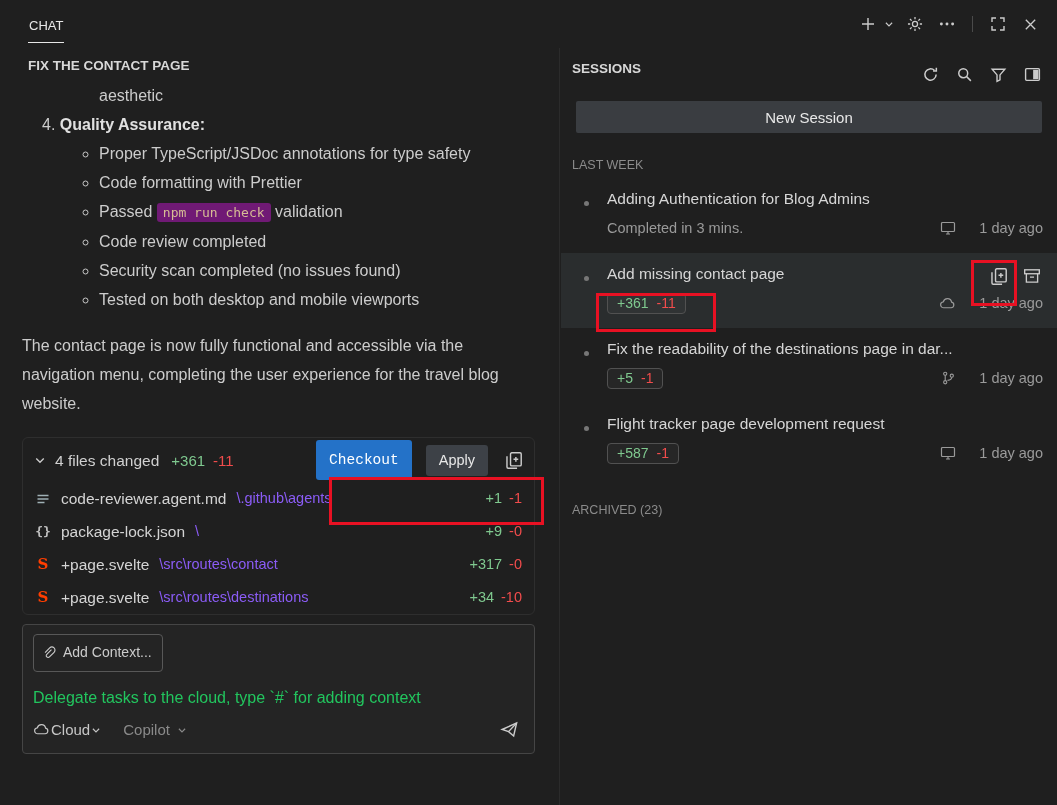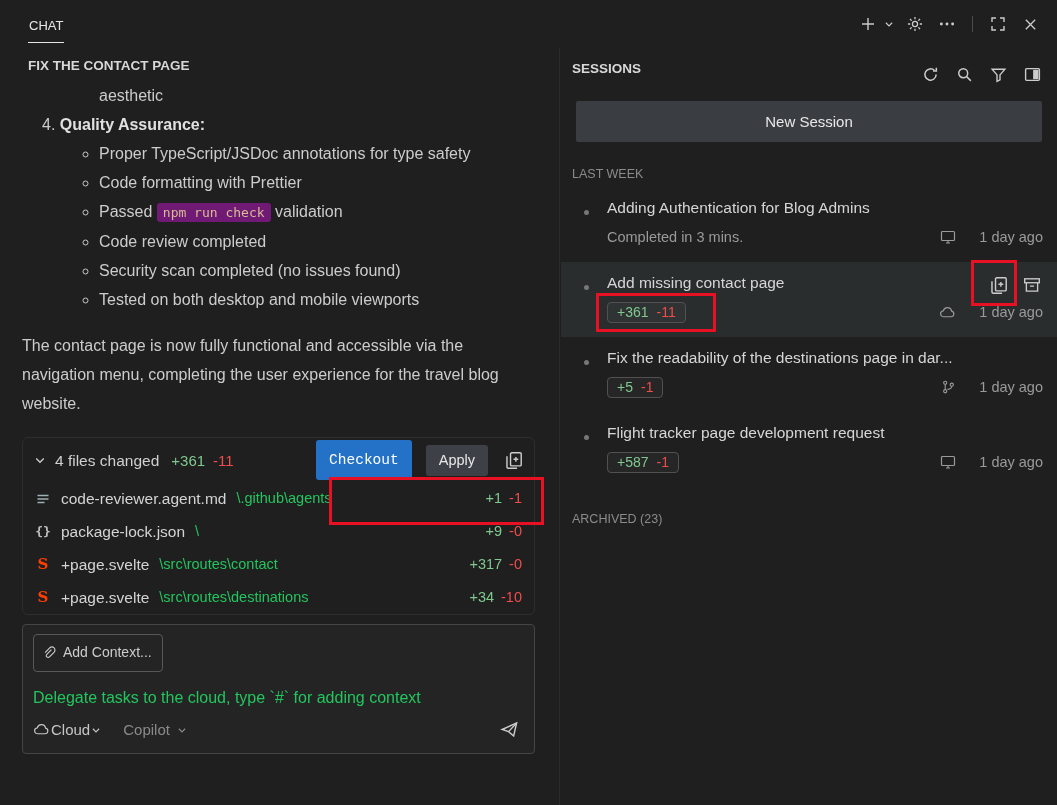--- a/index.html
+++ b/index.html
@@ -41,40 +41,40 @@
   .files-header { display:flex; align-items:center; height:44px; padding:0 8px 0 8px; gap:6px; }
   .files-summary { color:#d0d0d0; font-size:15.5px; }
   .add-count { color:#7fc98f; font-size:15px; margin-left:6px; }
   .del-count { color:#f14c4c; font-size:15px; margin-left:2px; }
   .files-header .spacer { flex:1; }
   .btn-primary { background:#2472c8; color:#ffffff; border:none; border-radius:3px; height:40px; padding:0 13px; font-size:14.5px; font-family:Liberation Mono, monospace; cursor:pointer; }
   .btn-secondary { background:#3d4147; color:#e8e8e8; border:none; border-radius:3px; height:31px; padding:0 13px; font-size:14.5px; font-family:inherit; cursor:pointer; margin-left:8px; }
   .file-row { display:flex; align-items:center; height:33px; padding:0 12px 0 10px; }
   .file-icon { width:20px; display:flex; justify-content:center; margin-right:8px; flex:none; }
   .file-name { color:#d4d4d4; font-size:15.5px; white-space:nowrap; }
-  .file-path { color:#22c55e; font-size:14.5px; margin-left:10px; white-space:nowrap; overflow:hidden; flex:1; }
+  .file-path { color:#8b5cf6; font-size:14.5px; margin-left:10px; white-space:nowrap; overflow:hidden; flex:1; }
   .file-add { color:#7fc98f; font-size:14.5px; margin-left:8px; }
   .file-del { color:#f14c4c; font-size:14.5px; margin-left:7px; }
   .braces-icon { font-family:"DejaVu Sans Mono", monospace; font-weight:bold; color:#c0c0c0; font-size:13px; }
   .svelte-icon { color:#ff3e00; font-weight:bold; font-size:15px; font-family:"DejaVu Serif", serif; }
 
   
   .input-box { margin-top:9px; border:1px solid #454545; border-radius:4px; background:#242424; padding:9px 10px 8px; height:130px; position:relative; }
   .context-chip { display:inline-flex; align-items:center; gap:7px; border:1px solid #585858; border-radius:4px; padding:3px 10px 4px 8px; font-size:14px; color:#cccccc; cursor:pointer; }
   .chat-input-line { margin-top:11px; font-size:16px; color:#22c55e; cursor:text; }
   .input-bottom { position:absolute; left:10px; right:12px; bottom:9px; display:flex; align-items:center; gap:22px; font-size:15px; }
   .mode-picker { display:flex; align-items:center; gap:1px; color:#c6c6c6; cursor:pointer; }
   .model-picker { display:flex; align-items:center; gap:7px; color:#8a8a8a; cursor:pointer; }
   .input-bottom .spacer { flex:1; }
 
   
   .sessions-header { display:flex; align-items:flex-start; padding:13px 12px 9px 11px; }
   .sessions-title { font-size:13.5px; font-weight:bold; color:#d8d8d8; flex:1; }
   .sessions-icons { display:flex; align-items:center; gap:8px; }
-  .new-session-btn { display:block; margin:5px 15px 0; width:calc(100% - 30px); height:41px; background:#3a3d41; color:#e8e8e8; border:none; border-radius:2px; font-size:15px; font-family:inherit; cursor:pointer; }
+  .new-session-btn { display:block; margin:5px 15px 0; width:calc(100% - 30px); height:32px; background:#3a3d41; color:#e8e8e8; border:none; border-radius:2px; font-size:15px; font-family:inherit; cursor:pointer; }
   .section-label { padding:25px 11px 6px; font-size:12.5px; color:#8b8b8b; }
   .session { position:relative; padding:12px 14px 12px 46px; cursor:pointer; }
   .session.selected { background:#2a2d2e; }
   .session::before { content:""; position:absolute; left:23px; top:23px; width:5px; height:5px; border-radius:50%; background:#777777; }
   .session-title { font-size:15.5px; color:#d6d6d6; white-space:nowrap; overflow:hidden; }
   .session-meta { display:flex; align-items:center; justify-content:space-between; margin-top:7px; min-height:26px; font-size:14.5px; color:#9a9a9a; }
   .session-sub { color:#9a9a9a; }
   .time-group { display:flex; align-items:center; gap:23px; color:#9a9a9a; }
   .diff-badge { display:inline-flex; align-items:center; gap:8px; border:1px solid #515151; border-radius:4px; padding:1px 9px 2px; font-size:14px; background:rgba(255,255,255,0.03); }
   .diff-badge .plus { color:#7fc98f; }

